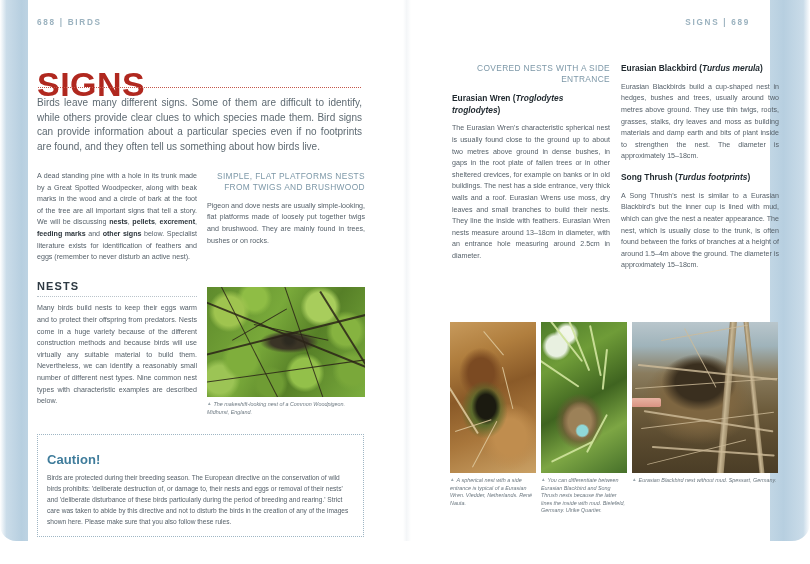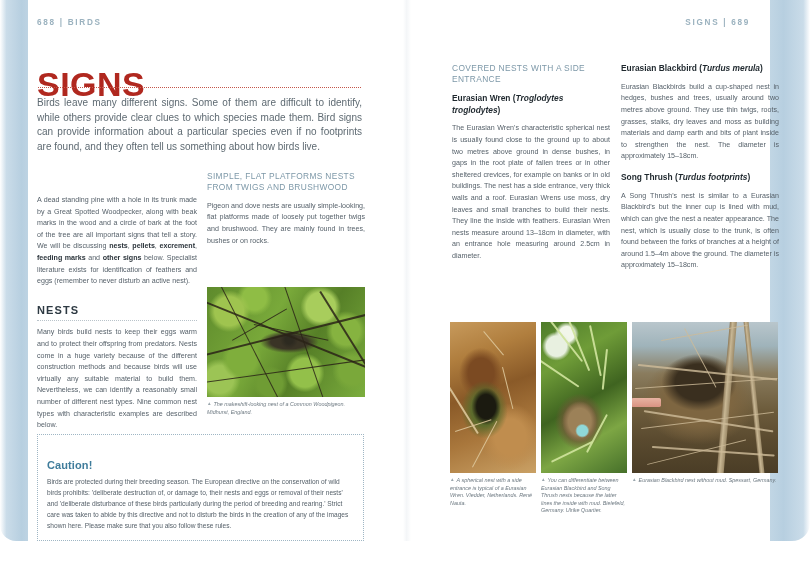--- a/index.html
+++ b/index.html
@@ -111,21 +111,21 @@
   .col {
     position: absolute;
     font-size: 7.1px;
     line-height: 11.6px;
     color: #56616a;
     text-align: justify;
   }
   .col p { margin: 0 0 7px 0; }
   .col p:last-child { margin-bottom: 0; }
 
-  .col-l1 { left: 37px; top: 171px; width: 160px; margin-top: 24px; }
+  .col-l1 { left: 37px; top: 171px; width: 160px; }
   .col-l2 { left: 207px; top: 171px; width: 158px; }
 
   .sec-head {
     font-size: 11px;
     letter-spacing: 1.1px;
     color: #2e3a43;
     font-weight: 700;
     margin: 0;
   }
   .sec-rule {
@@ -133,21 +133,21 @@
     height: 0;
     margin: 4px 0 6px 0;
   }
 
   .kicker {
     font-size: 8.4px;
     line-height: 11.4px;
     letter-spacing: 0.35px;
     color: #7d98a8;
     margin: 0 0 1px 0;
-    text-align: left;
+    text-align: right;
   }
   .species {
     font-size: 8.4px;
     line-height: 11.8px;
     color: #1f282e;
     font-weight: 700;
     margin: 0 0 2px 0;
     text-align: left;
   }
   .species i { font-style: italic; }
@@ -264,24 +264,24 @@
   .caution {
     position: absolute;
     left: 37px;
     top: 434px;
     width: 327px;
     border: 1.1px dotted #9fb6c4;
     box-sizing: border-box;
     padding: 8px 9px 9px 9px;
   }
   .caution-title {
-    font-size: 11px;
+    font-size: 13px;
     color: #3f7c9b;
     font-weight: 700;
-    margin: 16px 0 5px 0;
+    margin: 9px 0 5px 0;
     letter-spacing: .1px;
   }
   .caution-body {
     font-size: 6.6px;
     line-height: 11px;
     color: #56616a;
     text-align: left;
     margin: 0;
   }
 

